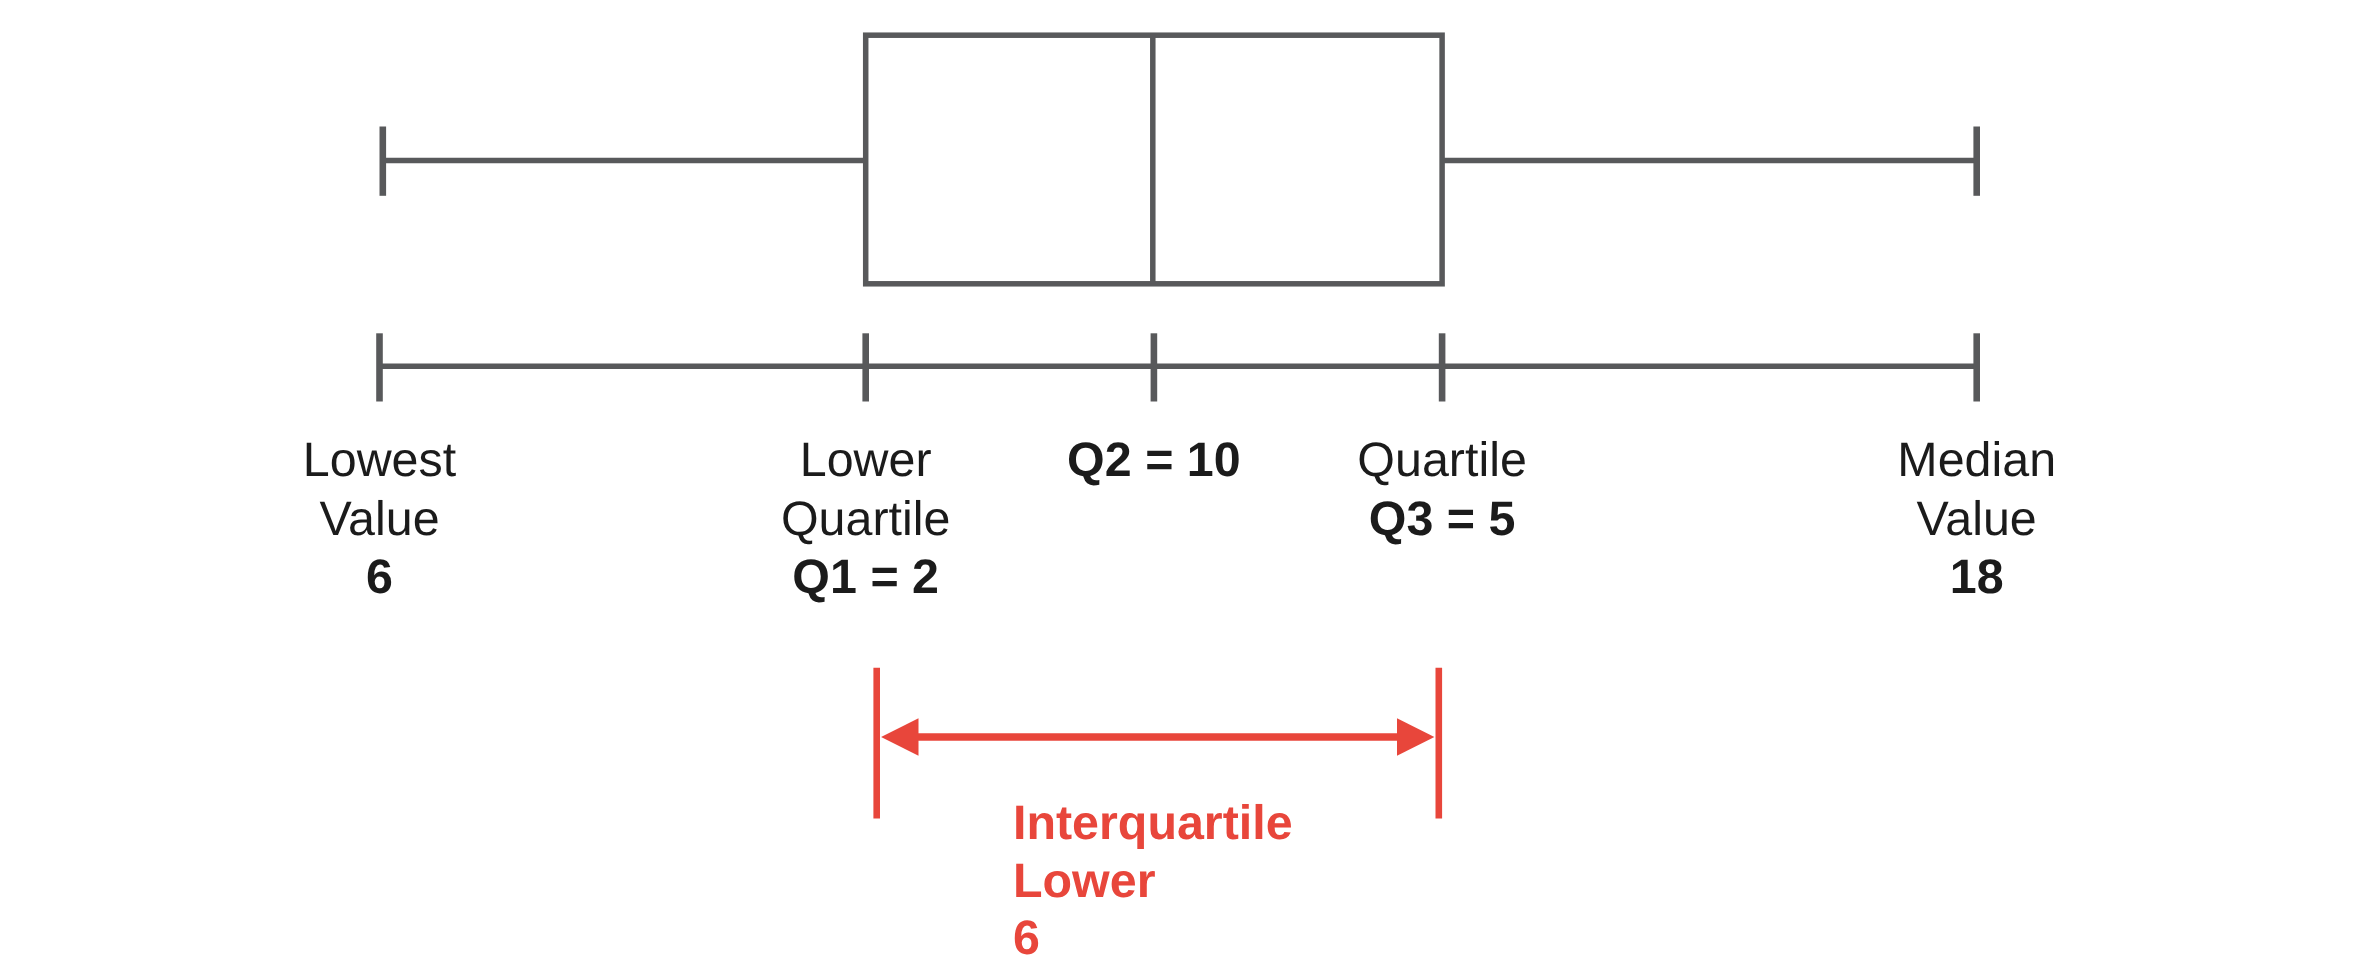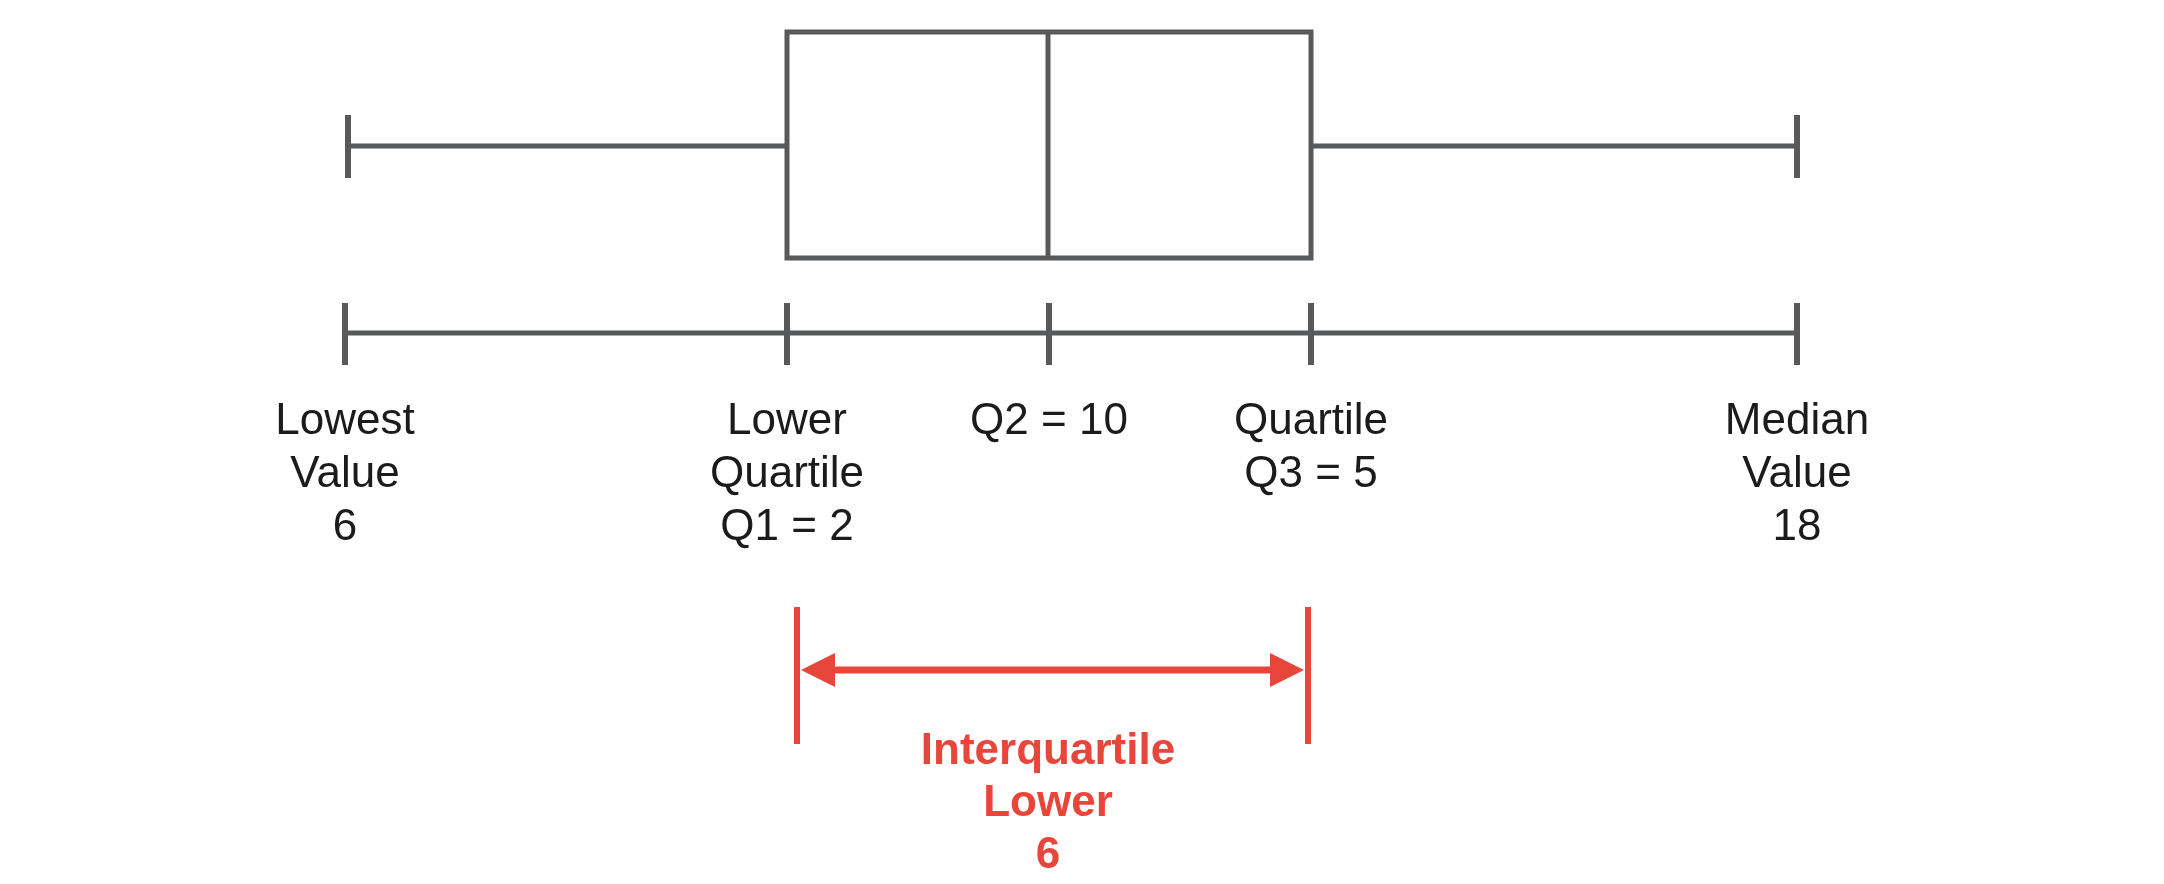--- a/index.html
+++ b/index.html
@@ -24,28 +24,27 @@
     position: absolute;
     top: 392px;
     transform: translateX(-50%);
     text-align: center;
     font-size: 44px;
     line-height: 53px;
     color: #1b1b1b;
     white-space: nowrap;
   }
   .label .value {
-    font-weight: 400;
+    font-weight: 700;
   }
   .iqr-label {
     position: absolute;
     top: 723px;
     left: 1048px;
     transform: translateX(-50%);
-    text-align: center;
     font-size: 44px;
     line-height: 52px;
     font-weight: 700;
     color: #e8463b;
     white-space: nowrap;
   }
 </style>
 </head>
 <body>
 

